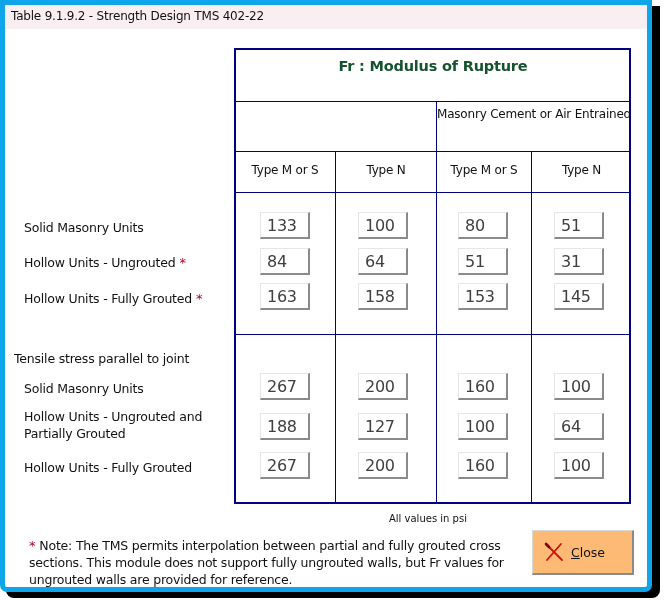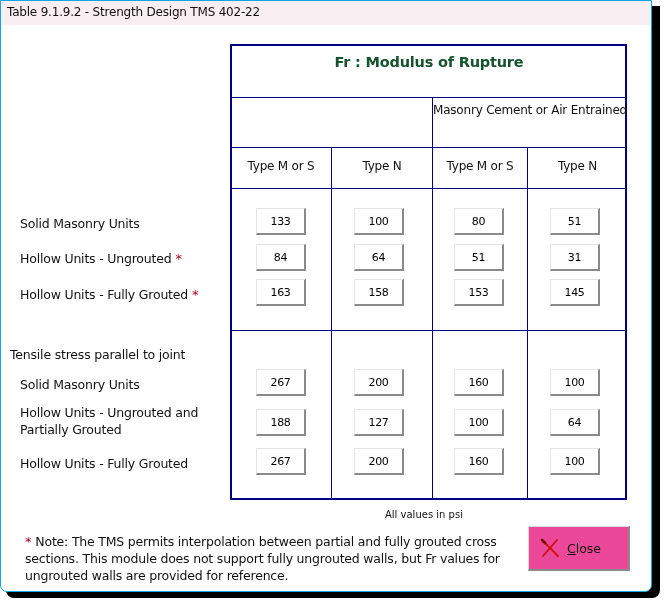--- a/index.html
+++ b/index.html
@@ -1,33 +1,33 @@
 <!DOCTYPE html>
 <html><head>
 <meta charset="utf-8">
 <style>
   html, body { margin:0; padding:0; background:#ffffff; }
   body { width:668px; height:604px; position:relative; overflow:hidden; font-family:"DejaVu Sans", sans-serif; }
   .shadow { position:absolute; left:6px; top:6px; width:654px; height:592px; background:#000; border-radius:0 0 8px 8px; }
-  .window { position:absolute; left:0; top:0; width:652px; height:592px; background:#fff; border:1px solid #0ea5e9; border-radius:0 0 7px 7px; box-sizing:border-box; overflow:hidden; }
+  .window { position:absolute; left:0; top:0; width:652px; height:592px; background:#fff; border:5px solid #0ea5e9; border-radius:0 0 7px 7px; box-sizing:border-box; overflow:hidden; }
   .titlebar { position:absolute; left:0; top:0; right:0; height:24px; background:#f9eef2; }
   .titlebar .title { position:absolute; left:6px; top:4px; font-size:12px; color:#111; font-family:"DejaVu Sans", sans-serif; letter-spacing:-0.2px; }
   .lbl { position:absolute; font-size:12.5px; color:#111; white-space:nowrap; letter-spacing:-0.2px; }
   .star { color:#b00020; font-size:13px; margin-left:4px; }
   .tbl { position:absolute; left:229px; top:43px; width:397px; height:456px; border:2px solid #000080; box-sizing:border-box; }
   .hline { position:absolute; height:0; border-top:1.5px solid #000080; }
   .vline { position:absolute; width:0; border-left:1.5px solid #000080; }
   .tcell { position:absolute; text-align:center; color:#111; font-size:12px; letter-spacing:-0.2px; }
   .t-title { font-weight:bold; color:#14532d; font-size:14.5px; }
   .t-sub { font-weight:bold; font-style:italic; color:#118811; font-size:12.5px; }
-  .vbtn { position:absolute; width:50px; height:27px; background:#fff; border:1px solid #e6e6e6; border-right:2px solid #8a8a8a; border-bottom:2px solid #8a8a8a; box-sizing:border-box; font-size:11px; color:#000000; text-align:center; line-height:24px; cursor:pointer; font-family:"DejaVu Sans", sans-serif; letter-spacing:-0.3px; }
+  .vbtn { position:absolute; width:50px; height:27px; background:#fff; border:1px solid #e6e6e6; border-right:2px solid #8a8a8a; border-bottom:2px solid #8a8a8a; box-sizing:border-box; font-size:16px; color:#404040; text-align:left; line-height:24px; cursor:pointer; font-family:"DejaVu Sans", sans-serif; letter-spacing:-0.3px; }
   .units { position:absolute; left:384px; top:508px; font-size:10px; color:#111; }
   .note { position:absolute; left:24px; top:532px; width:480px; font-size:12.5px; color:#111; line-height:17px; letter-spacing:-0.2px; }
   .note .star { margin-left:0; margin-right:4px; }
-  .close-btn { position:absolute; left:527px; top:525px; width:102px; height:45px; background:#ec4899; border:1px solid #d8d8d8; border-right:2px solid #8a8a8a; border-bottom:2px solid #8a8a8a; box-sizing:border-box; cursor:pointer; }
+  .close-btn { position:absolute; left:527px; top:525px; width:102px; height:45px; background:#fdba74; border:1px solid #d8d8d8; border-right:2px solid #8a8a8a; border-bottom:2px solid #8a8a8a; box-sizing:border-box; cursor:pointer; }
   .close-btn svg { position:absolute; left:11px; top:11px; }
   .close-btn .cl { position:absolute; left:38px; top:14px; font-size:12.5px; color:#111; }
   .close-btn .cl u { text-decoration:underline; }
 </style>
 </head>
 <body>
 
 <div class="shadow"></div>
 <div class="window">
   <div class="titlebar">

